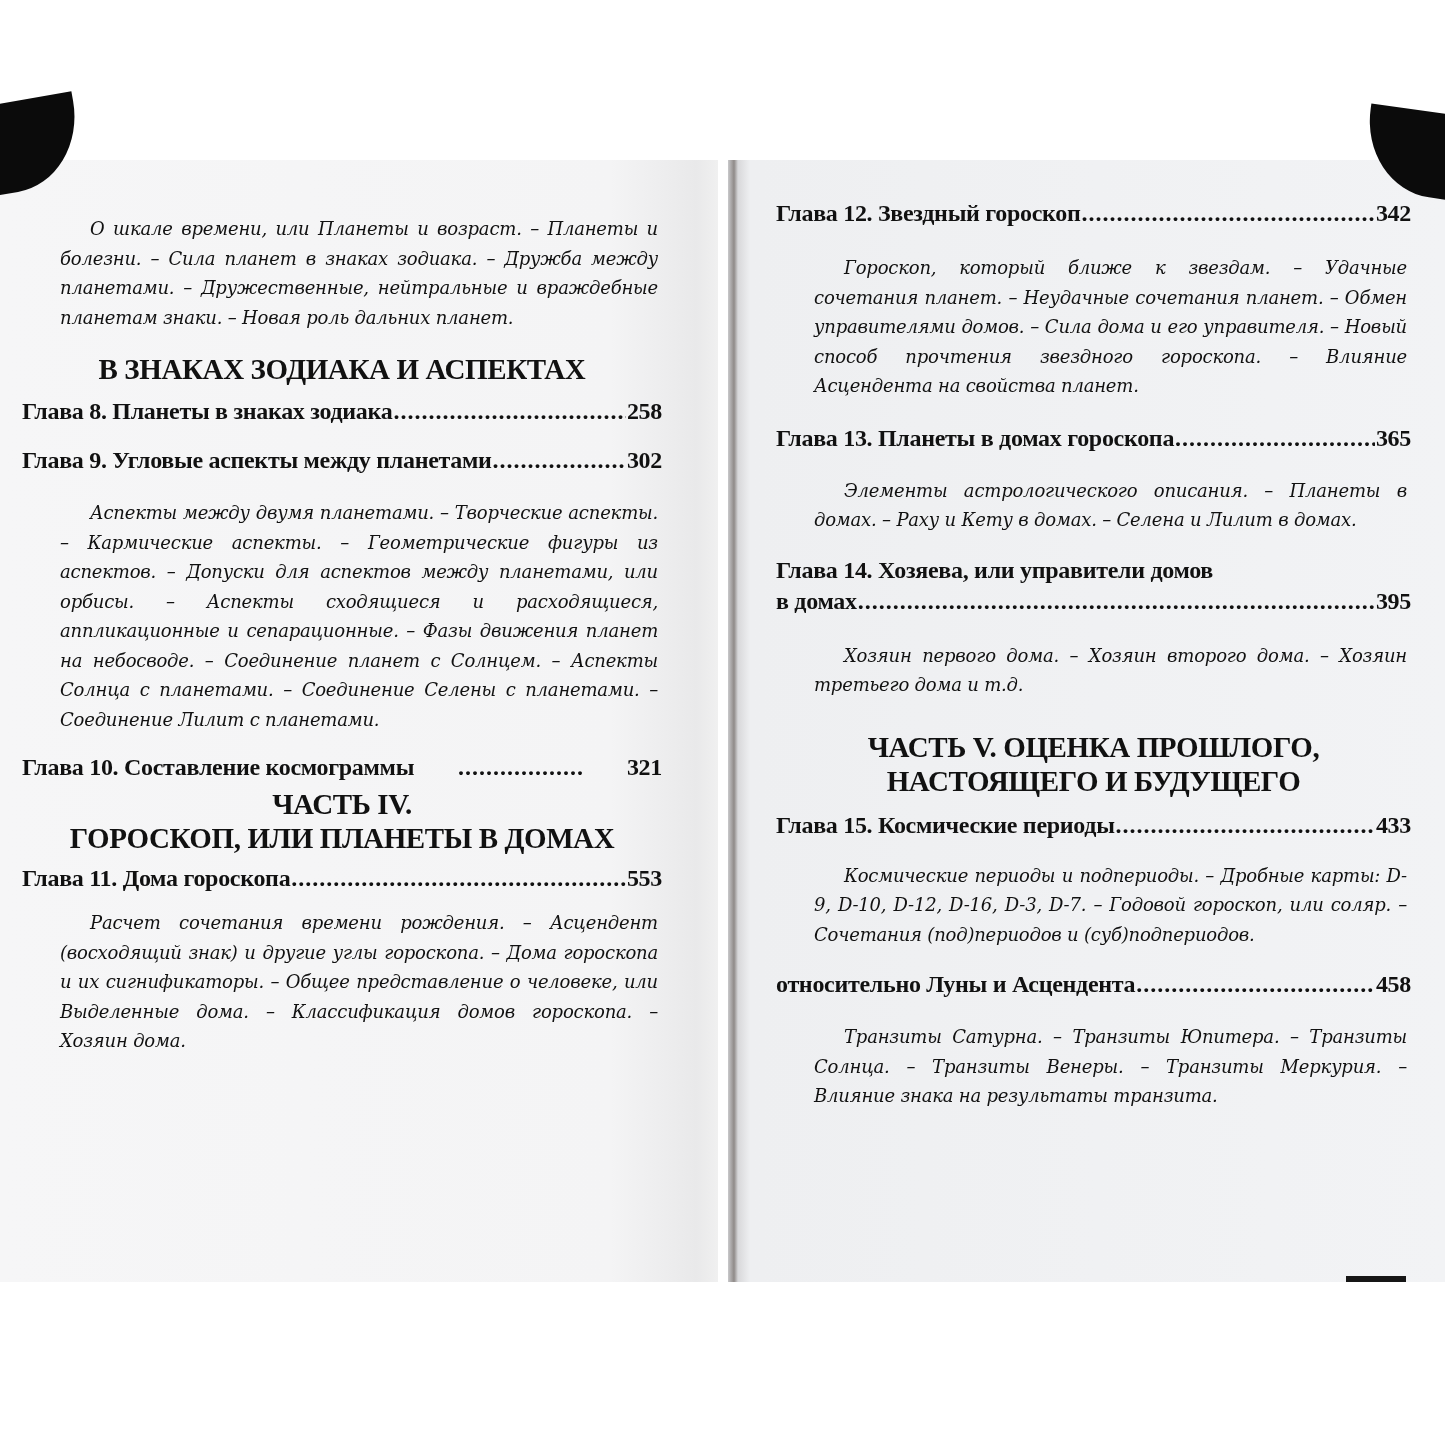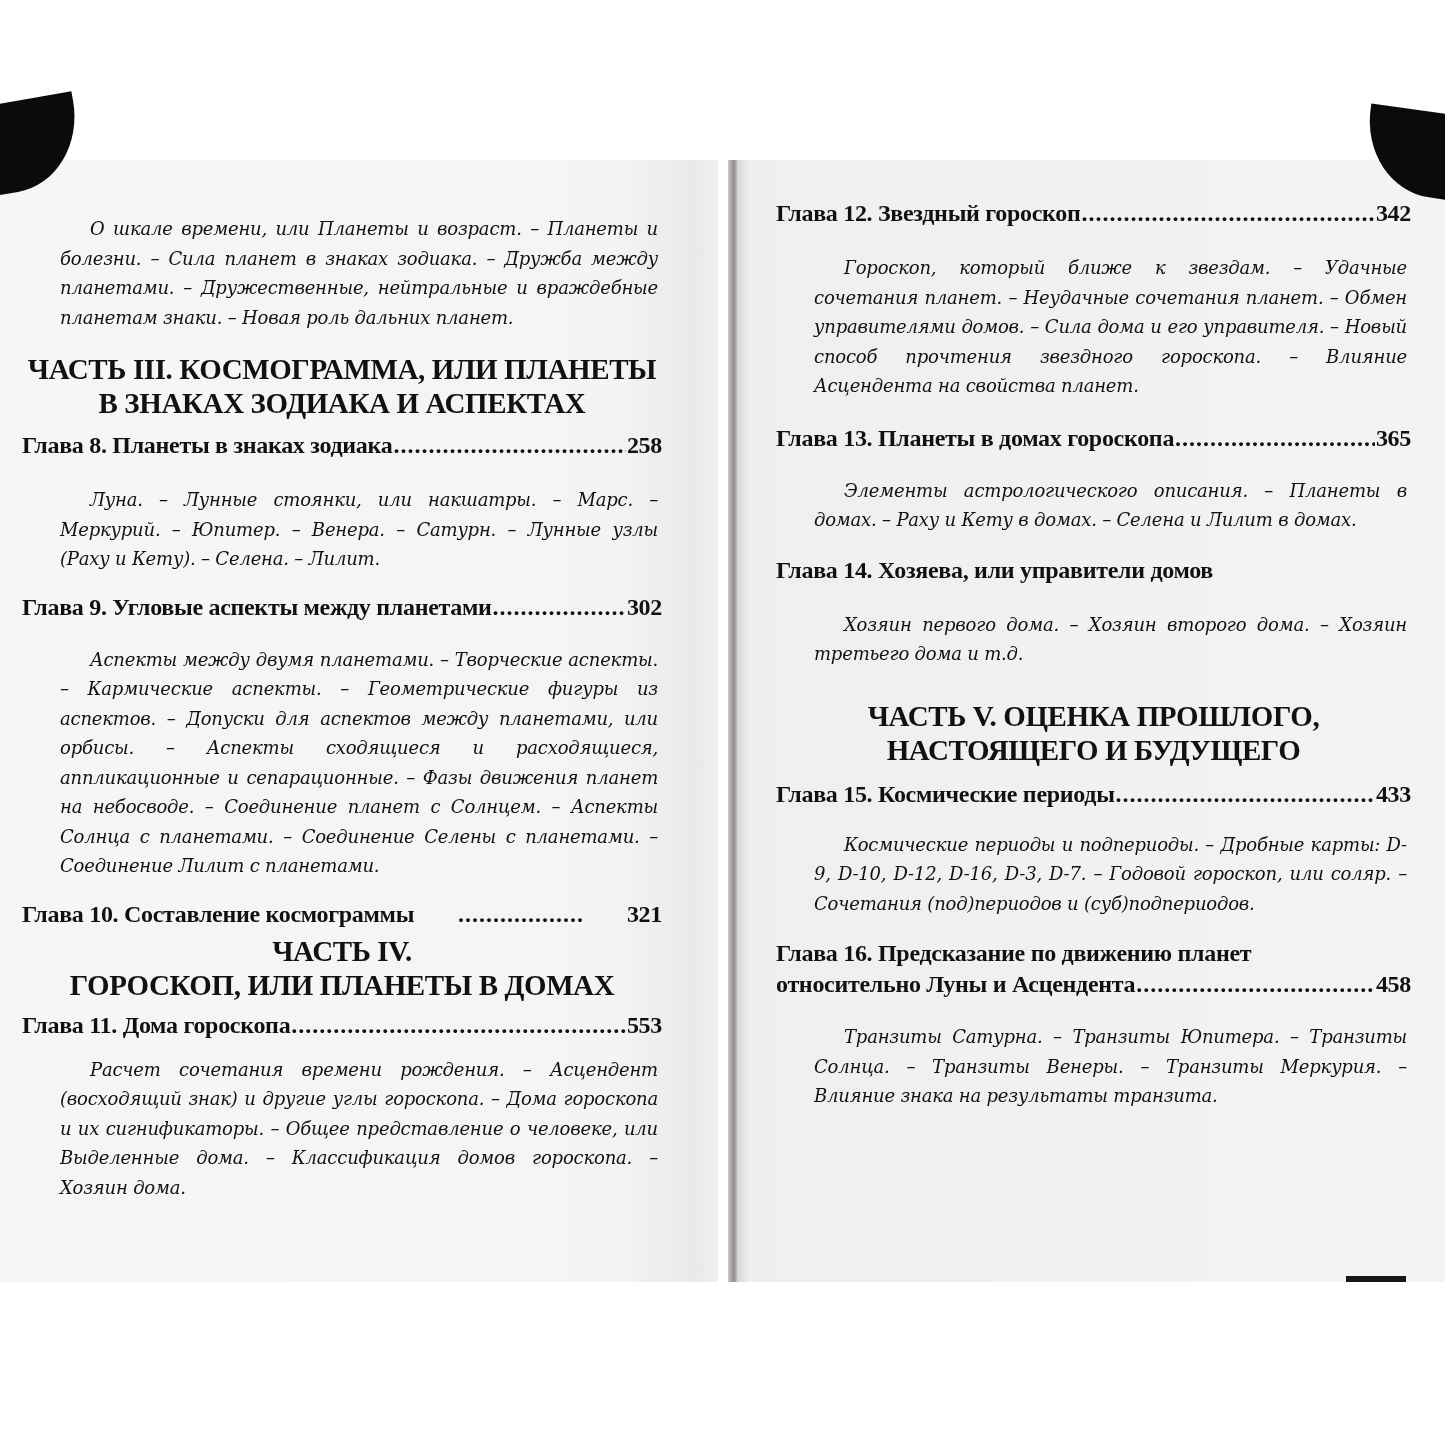--- a/index.html
+++ b/index.html
@@ -60,30 +60,28 @@
 
 <div class="spread">
 
   <div class="page-left">
     <div class="corner-left"></div>
     <div class="col col-left">
 
       <p class="desc" style="margin-top:54px;">О шкале времени, или Планеты и возраст. – Планеты и болезни. – Сила планет в знаках зодиака. – Дружба между планетами. – Дружественные, нейтральные и враждебные планетам знаки. – Новая роль дальних планет.</p>
 
       <div style="margin-top:20px;">
-        <p class="part">ЧАСТЬ III. КОСМОГРАММА, ИЛИ ПЛАНЕТЫ</p>
         <p class="part">В ЗНАКАХ ЗОДИАКА И АСПЕКТАХ</p>
       </div>
 
       <div class="chapter" style="margin-top:10px;">
         <span class="title">Глава 8. Планеты в знаках зодиака</span>
         <span class="dots"></span>
         <span class="page-num">258</span>
       </div>
-      <p class="desc" style="margin-top:24px;">Луна. – Лунные стоянки, или накшатры. – Марс. – Меркурий. – Юпитер. – Венера. – Сатурн. – Лунные узлы (Раху и Кету). – Селена. – Лилит.</p>
 
       <div class="chapter" style="margin-top:18px;">
         <span class="title">Глава 9. Угловые аспекты между планетами</span>
         <span class="dots"></span>
         <span class="page-num">302</span>
       </div>
       <p class="desc" style="margin-top:22px;">Аспекты между двумя планетами. – Творческие аспекты. – Кармические аспекты. – Геометрические фигуры из аспектов. – Допуски для аспектов между планетами, или орбисы. – Аспекты сходящиеся и расходящиеся, аппликационные и сепарационные. – Фазы движения планет на небосводе. – Соединение планет с Солнцем. – Аспекты Солнца с планетами. – Соединение Селены с планетами. – Соединение Лилит с планетами.</p>
 
       <div class="chapter" style="margin-top:18px;gap:43px;">
         <span class="title">Глава 10. Составление космограммы</span>
@@ -120,37 +118,41 @@
 
     <div class="chapter" style="margin-top:22px;">
       <span class="title">Глава 13. Планеты в домах гороскопа</span>
       <span class="dots"></span>
       <span class="page-num">365</span>
     </div>
     <p class="desc" style="margin-top:22px;">Элементы астрологического описания. – Планеты в домах. – Раху и Кету в домах. – Селена и Лилит в домах.</p>
 
     <div class="chapter-2line" style="margin-top:20px;">
       <div class="first">Глава 14. Хозяева, или управители домов</div>
+      <div class="chapter">
+        <span class="title">в домах</span>
+        <span class="dots"></span>
+        <span class="page-num">395</span>
+      </div>
     </div>
     <p class="desc" style="margin-top:24px;">Хозяин первого дома. – Хозяин второго дома. – Хозяин третьего дома и т.д.</p>
 
     <div style="margin-top:30px;">
       <p class="part">ЧАСТЬ V. ОЦЕНКА ПРОШЛОГО,</p>
       <p class="part">НАСТОЯЩЕГО И БУДУЩЕГО</p>
     </div>
 
     <div class="chapter" style="margin-top:12px;">
       <span class="title">Глава 15. Космические периоды</span>
       <span class="dots"></span>
       <span class="page-num">433</span>
     </div>
     <p class="desc" style="margin-top:20px;">Космические периоды и подпериоды. – Дробные карты: D-9, D-10, D-12, D-16, D-3, D-7. – Годовой гороскоп, или соляр. – Сочетания (под)периодов и (суб)подпериодов.</p>
 
     <div class="chapter-2line" style="margin-top:20px;">
-      <div class="first">Глава 16. Предсказание по движению планет</div>
       <div class="chapter">
         <span class="title">относительно Луны и Асцендента</span>
         <span class="dots"></span>
         <span class="page-num">458</span>
       </div>
     </div>
     <p class="desc" style="margin-top:22px;">Транзиты Сатурна. – Транзиты Юпитера. – Транзиты Солнца. – Транзиты Венеры. – Транзиты Меркурия. – Влияние знака на результаты транзита.</p>
   </div>
 
 </div>

